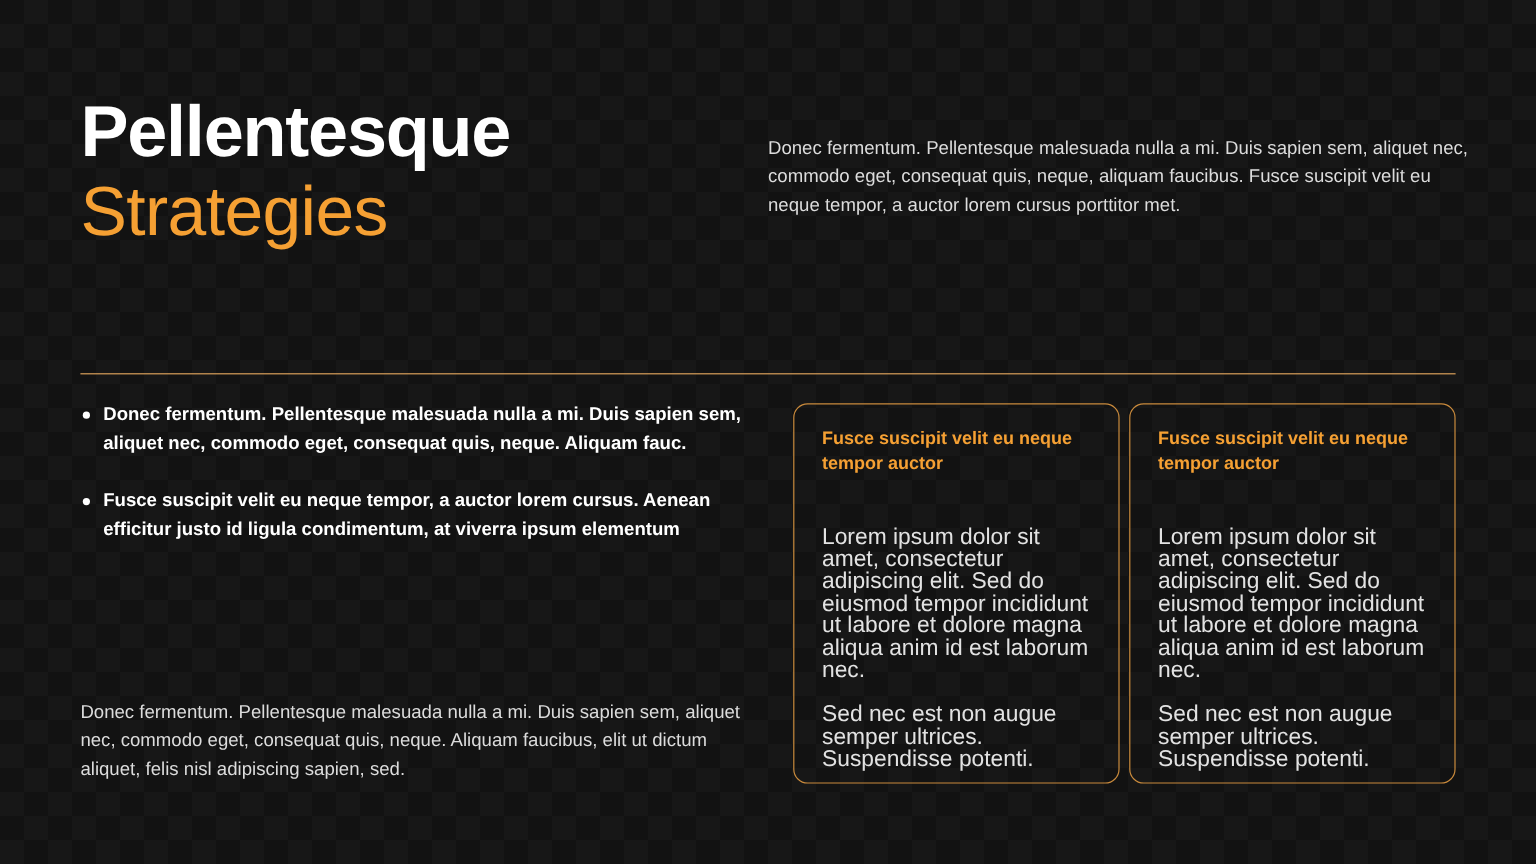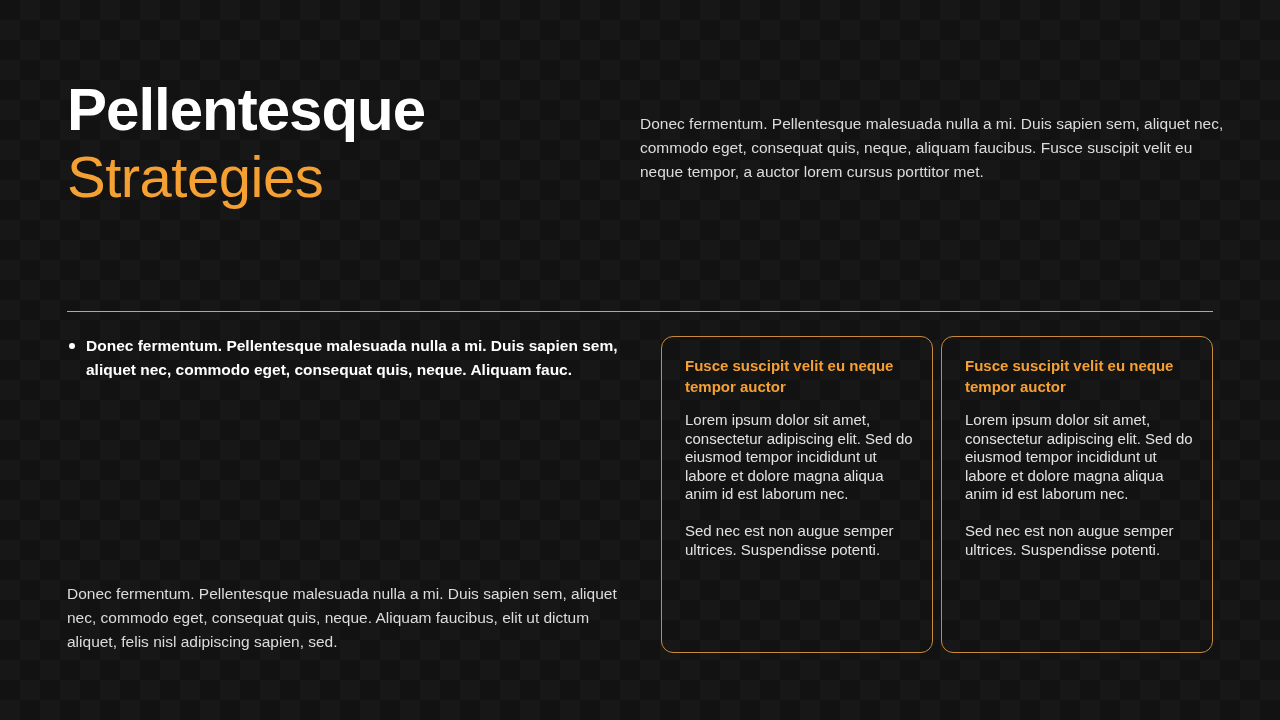--- a/index.html
+++ b/index.html
@@ -61,40 +61,44 @@
       position: absolute; top: 336px; width: 272px; height: 317px;
       border: 1px solid #c98a3c; border-radius: 12px;
       padding: 18px 13px 0 23px;
     }
     .card-1 { left: 661px; }
     .card-2 { left: 941px; }
     .card-title {
       font-weight: 700; font-size: 15px; line-height: 21px; color: #f5a033;
     }
     .card-body {
-      margin-top: 14px; font-size: 15px; line-height: 18.5px; color: #e2e2e2;
+      margin-top: 42px; font-size: 19px; line-height: 18.5px; color: #e2e2e2;
     }
     .card-body p + p { margin-top: 18.5px; }
   </style>
 </head>
 <body>
 
 <div class="title-block">
   <div class="title-line1">Pellentesque</div>
   <div class="title-line2">Strategies</div>
 </div>
 
 <p class="intro">Donec fermentum. Pellentesque malesuada nulla a mi. Duis sapien sem, aliquet nec, commodo eget, consequat quis, neque, aliquam faucibus. Fusce suscipit velit eu neque tempor, a auctor lorem cursus porttitor met.</p>
 
 <div class="divider"></div>
 
 <ul class="bullets">
   <li class="bullet-item">
     <span class="bullet-dot"></span>
     <span>Donec fermentum. Pellentesque malesuada nulla a mi. Duis sapien sem, aliquet nec, commodo eget, consequat quis, neque. Aliquam fauc.</span>
+  </li>
+  <li class="bullet-item">
+    <span class="bullet-dot"></span>
+    <span>Fusce suscipit velit eu neque tempor, a auctor lorem cursus. Aenean efficitur justo id ligula condimentum, at viverra ipsum elementum</span>
   </li>
 </ul>
 
 <p class="outro">Donec fermentum. Pellentesque malesuada nulla a mi. Duis sapien sem, aliquet nec, commodo eget, consequat quis, neque. Aliquam faucibus, elit ut dictum aliquet, felis nisl adipiscing sapien, sed.</p>
 
 <div class="card card-1">
   <div class="card-title">Fusce suscipit velit eu neque tempor auctor</div>
   <div class="card-body">
     <p>Lorem ipsum dolor sit amet, consectetur adipiscing elit. Sed do eiusmod tempor incididunt ut labore et dolore magna aliqua anim id est laborum nec.</p>
     <p>Sed nec est non augue semper ultrices. Suspendisse potenti.</p>

